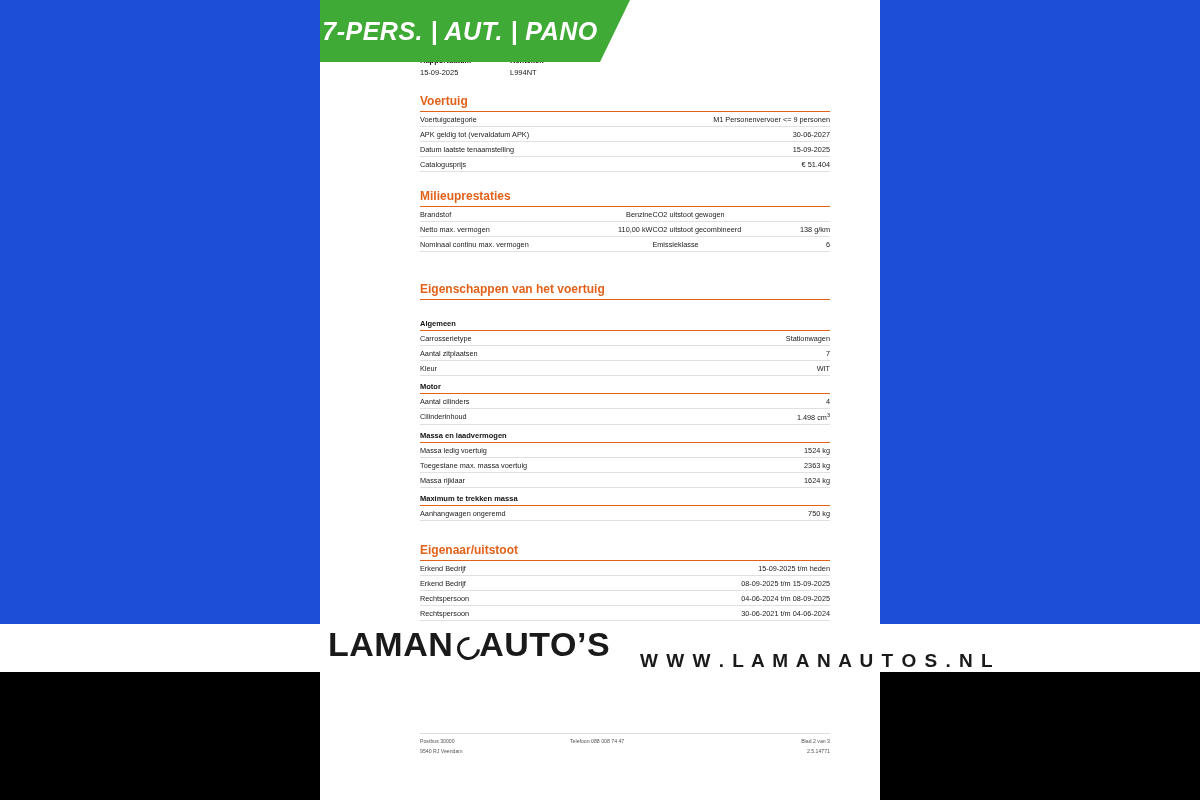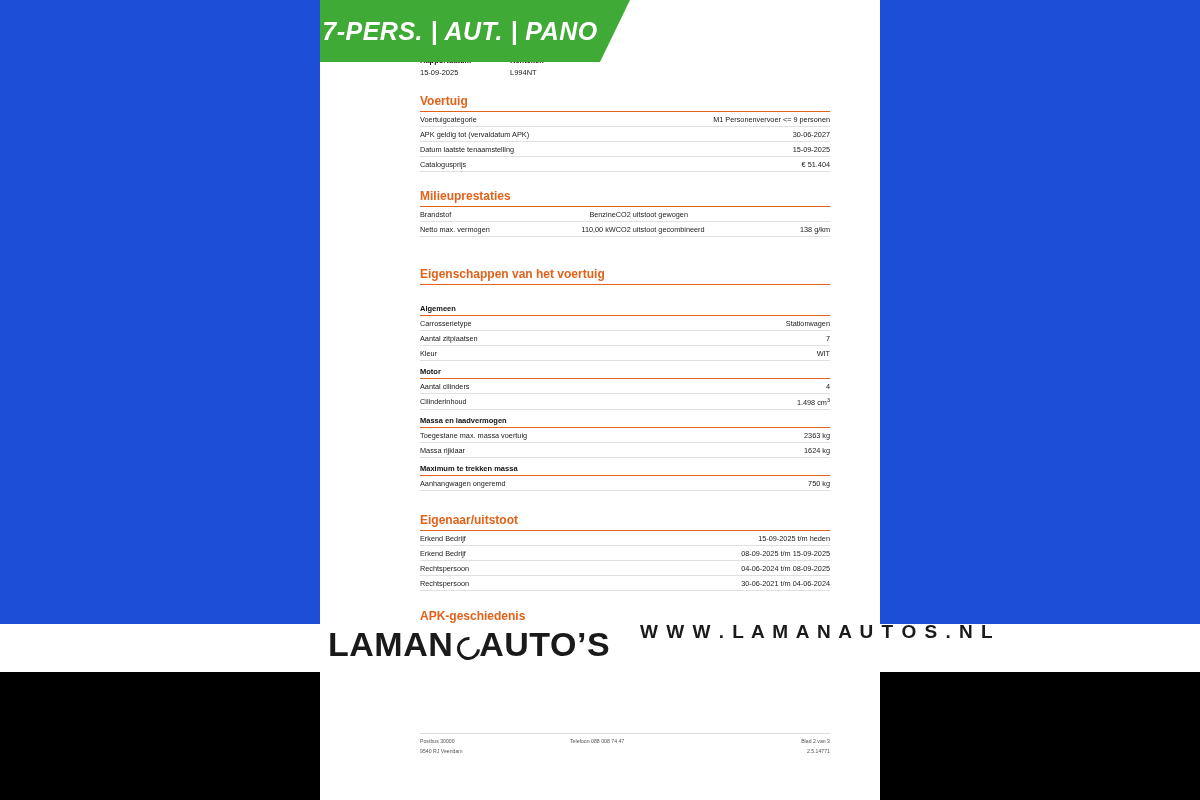--- a/index.html
+++ b/index.html
@@ -206,21 +206,21 @@
     left: 2px; top: 3px;
     width: 17px; height: 17px;
     border: 3px solid #1a1a1a;
     border-radius: 50%;
     border-right-color: transparent;
     transform: rotate(-40deg);
   }
   .url {
     position: absolute;
     left: 640px;
-    bottom: 29px;
+    bottom: 0;
     font-size: 19px;
     font-weight: bold;
     color: #1a1a1a;
     letter-spacing: 1.5px;
   }
 </style>
 </head>
 <body>
 
 <div class="stage">
@@ -283,20 +283,26 @@
             <td class="mid">Benzine</td>
             <td class="lbl2">CO2 uitstoot gewogen</td>
             <td class="val"></td>
           </tr>
           <tr>
             <td>Netto max. vermogen</td>
             <td class="mid">110,00 kW</td>
             <td class="lbl2">CO2 uitstoot gecombineerd</td>
             <td class="val">138 g/km</td>
           </tr>
+          <tr>
+            <td>Nominaal continu max. vermogen</td>
+            <td class="mid"></td>
+            <td class="lbl2">Emissieklasse</td>
+            <td class="val">6</td>
+          </tr>
         </tbody>
           </table>
       </div>
 
       <div class="section" style="margin-top:30px;">
         <div class="section-title">Eigenschappen van het voertuig</div>
         <div class="rule"></div>
 
         <div class="sub-title" style="margin-top:19px;">Algemeen</div>
         <div class="rule"></div>
@@ -329,20 +335,24 @@
             <td>Cilinderinhoud</td>
             <td class="val"><span>1.498 cm</span><span class="sup">3</span></td>
           </tr>
         </tbody>
           </table>
 
         <div class="sub-title">Massa en laadvermogen</div>
         <div class="rule"></div>
         <table class="kv">
           <tbody>
+              <tr>
+            <td>Massa ledig voertuig</td>
+            <td class="val">1524 kg</td>
+          </tr>
           <tr>
             <td>Toegestane max. massa voertuig</td>
             <td class="val">2363 kg</td>
           </tr>
           <tr>
             <td>Massa rijklaar</td>
             <td class="val">1624 kg</td>
           </tr>
         </tbody>
           </table>

